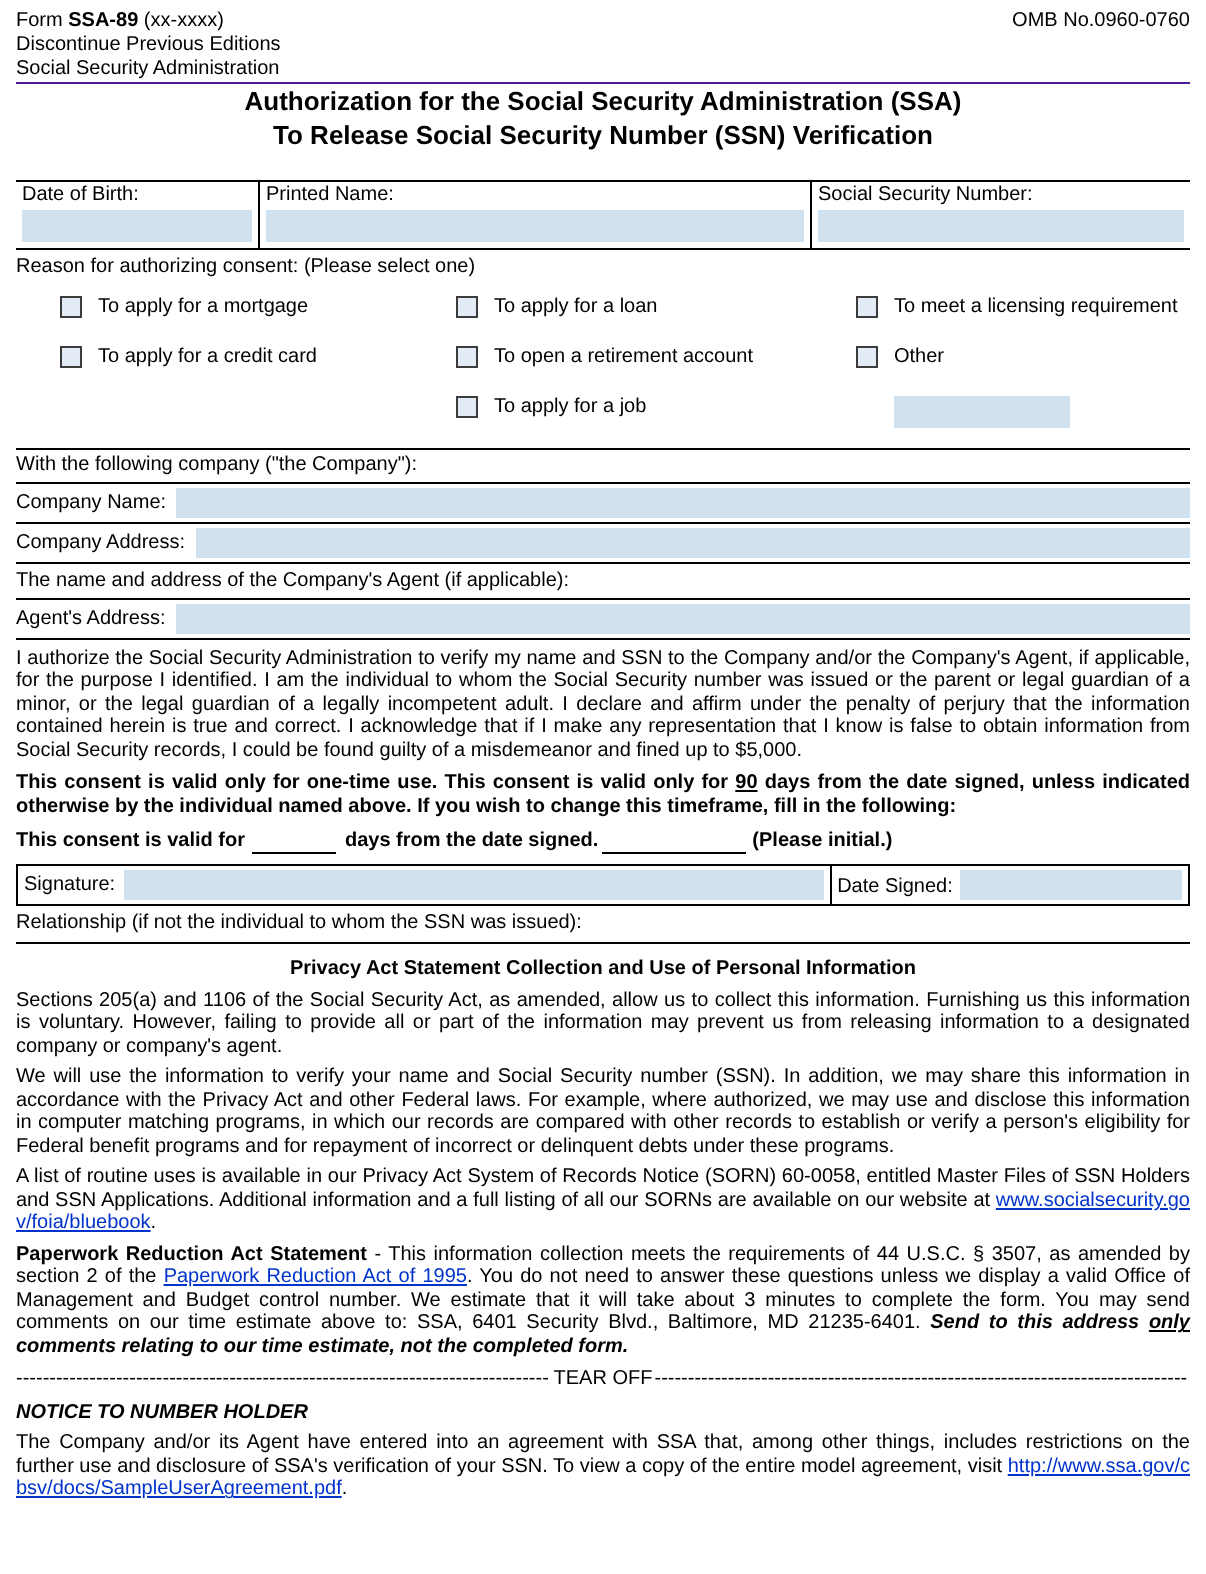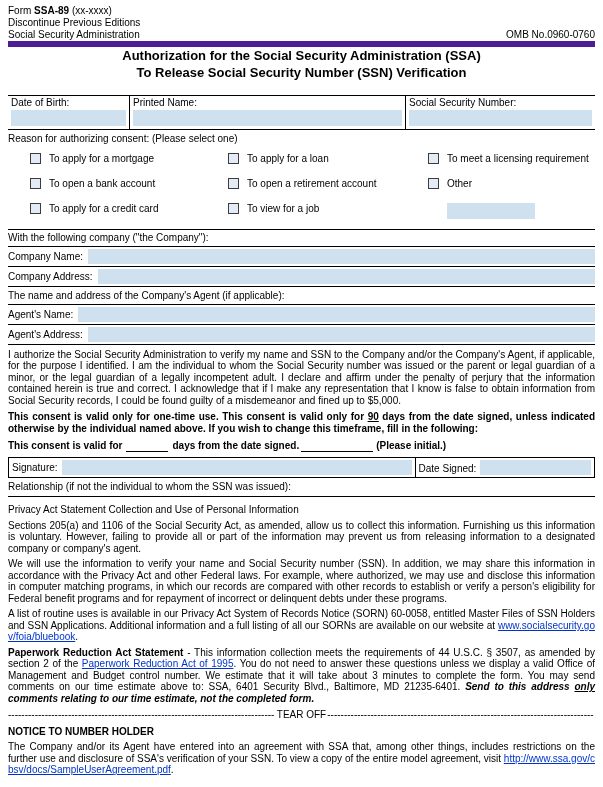--- a/index.html
+++ b/index.html
@@ -6,22 +6,22 @@
   html,body{background:#fff;}
   .page{width:603px;height:787px;background:#fff;color:#000;
         font-family:"Liberation Sans","DejaVu Sans",sans-serif;
         font-size:10px;line-height:1.15;padding:5px 8px 4px;overflow:hidden;}
   .b{font-weight:bold;}
   .bi{font-weight:bold;font-style:italic;}
   .u{text-decoration:underline;margin-top:39px;}
   a.link{color:var(--link-blue,#0033cc);text-decoration:underline;cursor:pointer;word-break:break-all;}
   .field{background:var(--field-blue,#cfe0ee);display:inline-block;}
 
-  .hdr{display:flex;justify-content:space-between;align-items:flex-end;
-       border-bottom:6px solid #4c1d95;padding-bottom:1px;}
+  .hdr{display:flex;justify-content:space-between;
+       border-bottom:1px solid #4c1d95;padding-bottom:1px;}
   .hdr-left div{line-height:1.18;}
 
   .title{border-bottom:1px solid #000;text-align:center;padding:1px 0 14px;}
   .title div{font-weight:bold;font-size:13px;line-height:1.25;}
 
   .id-row{display:flex;border-bottom:1px solid #000;}
   .id-cell{padding:1px 3px 3px;border-right:1px solid #000;}
   .id-cell:last-child{border-right:0;}
   .id-cell .lbl{display:block;}
   .id-cell .field{display:block;height:16px;margin-top:2px;width:100%;}
@@ -51,27 +51,27 @@
   .blank-init{width:72px;margin:0 3px 0 2px;}
 
   .sig-row{display:flex;border:1px solid #000;}
   .sig-cell{flex:0 0 69.5%;display:flex;align-items:center;padding:2px 3px;border-right:1px solid #000;}
   .date-cell{flex:1;display:flex;align-items:flex-end;padding:2px 3px;}
   .sig-row .lbl{white-space:nowrap;margin-right:4px;}
   .sig-row .field{flex:1;height:15px;}
 
   .rel-row{border-bottom:1px solid #000;padding:3px 0 4px;}
 
-  .privacy-h{text-align:left;font-weight:normal;margin-top:7px;}
+  .privacy-h{text-align:center;font-weight:bold;margin-top:7px;}
 
   .tearoff{display:flex;align-items:center;margin-top:5px;white-space:nowrap;}
   .tearoff .dash{flex:1;overflow:hidden;}
   .tearoff .tlabel{padding:0 1px;}
 
-  .notice-h{font-weight:bold;margin-top:5px;}
+  .notice-h{font-weight:bold;margin-top:5px;font-style:italic;}
 </style>
 </head>
 <body>
 
 <div class="page">
 
   <div class="hdr">
     <div class="hdr-left">
       <div><span>Form </span><span class="b">SSA-89</span><span> (xx-xxxx)</span></div>
       <div>Discontinue Previous Editions</div>
@@ -103,39 +103,35 @@
   <div class="reason">
     <div>Reason for authorizing consent: (Please select one)</div>
     <div class="cb-grid">
       <div class="cb-col1">
         <div class="cb-item">
             <span class="cb"></span>
             <span>To apply for a mortgage</span>
           </div>
         <div class="cb-item">
             <span class="cb"></span>
-            <span>To open a bank account</span>
-          </div>
-        <div class="cb-item">
-            <span class="cb"></span>
             <span>To apply for a credit card</span>
           </div>
       </div>
       <div class="cb-col2">
         <div class="cb-item">
             <span class="cb"></span>
             <span>To apply for a loan</span>
           </div>
         <div class="cb-item">
             <span class="cb"></span>
             <span>To open a retirement account</span>
           </div>
         <div class="cb-item">
             <span class="cb"></span>
-            <span>To view for a job</span>
+            <span>To apply for a job</span>
           </div>
       </div>
       <div class="cb-col3">
         <div class="cb-item">
             <span class="cb"></span>
             <span>To meet a licensing requirement</span>
           </div>
         <div class="cb-item">
             <span class="cb"></span>
             <span>Other</span>
@@ -156,24 +152,20 @@
 
   <div class="crow">
     <span class="lbl">Company Address:</span>
     <span class="field"></span>
   </div>
 
   <div class="crow">
     <span>The name and address of the Company's Agent (if applicable):</span>
   </div>
 
-  <div class="crow">
-    <span class="lbl">Agent's Name:</span>
-    <span class="field"></span>
-  </div>
 
   <div class="crow">
     <span class="lbl">Agent's Address:</span>
     <span class="field"></span>
   </div>
 
   <div class="para">I authorize the Social Security Administration to verify my name and SSN to the Company and/or the Company's Agent, if applicable, for the purpose I identified. I am the individual to whom the Social Security number was issued or the parent or legal guardian of a minor, or the legal guardian of a legally incompetent adult. I declare and affirm under the penalty of perjury that the information contained herein is true and correct. I acknowledge that if I make any representation that I know is false to obtain information from Social Security records, I could be found guilty of a misdemeanor and fined up to $5,000.</div>
 
   <div class="consent-b">
     <span>This consent is valid only for one-time use. This consent is valid only for </span><span class="u">90</span><span> days from the date signed, unless indicated otherwise by the individual named above.  If you wish to change this timeframe, fill in the following:</span>

